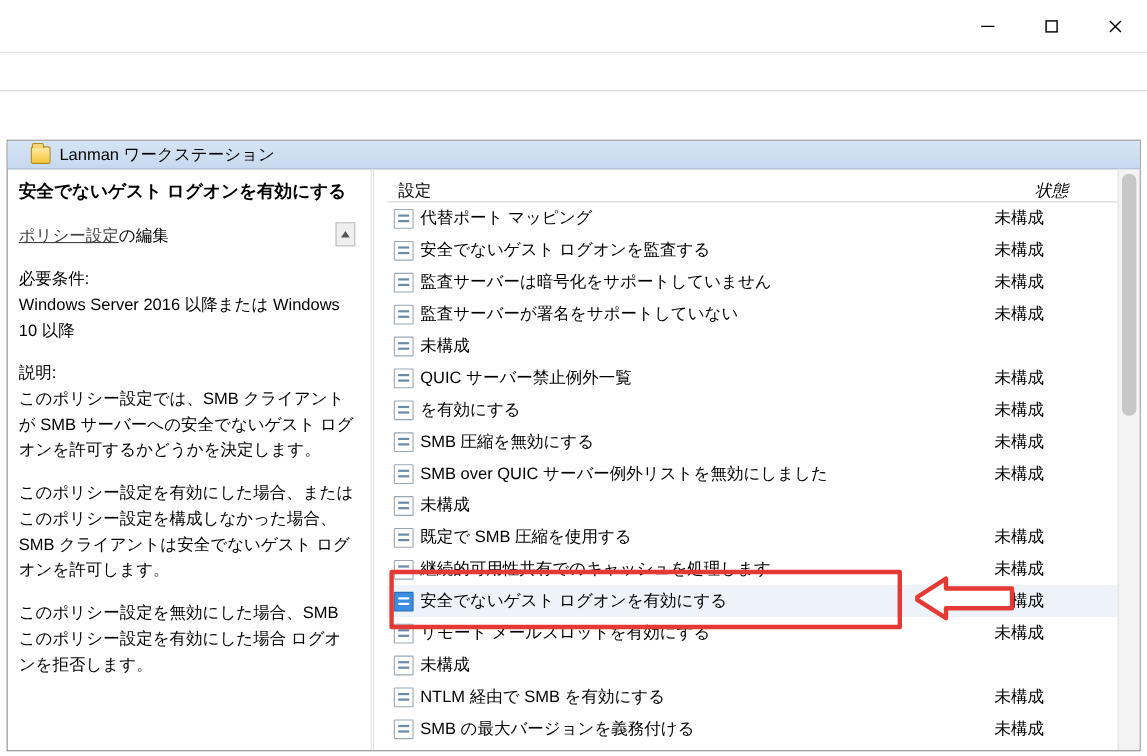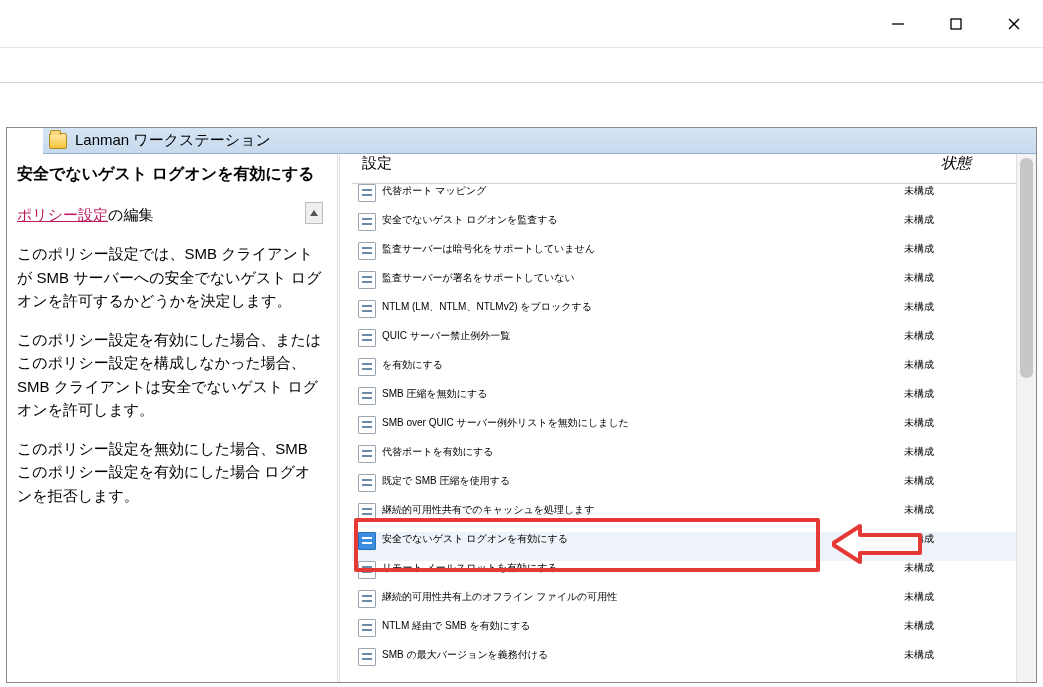--- a/index.html
+++ b/index.html
@@ -41,23 +41,22 @@
   border: 1px solid #8a8a8a;
   height: calc(687px - 48px - 35px - 44px - 4px);
   display: flex;
   flex-direction: column;
 }
 .gp-header {
   background: linear-gradient(#d6e5f5, #c7d9ee);
   border-bottom: 1px solid #9ab1cc;
   display: flex;
   align-items: center;
-  padding: 3px 6px;
+  padding: 3px 21px;
   font-size: 15px;
-  margin-left: 36px;
 }
 .gp-header .folder-icon {
   width: 18px; height: 16px;
   background: linear-gradient(#ffe9a6, #f5c63d);
   border: 1px solid #b38b1d;
   border-radius: 2px;
   margin-right: 8px;
   position: relative;
 }
 .gp-header .folder-icon::before {
@@ -70,49 +69,50 @@
   border-radius:2px 2px 0 0;
 }
 .gp-body { flex:1; display:flex; overflow:hidden;gap:12px; }
 .left-pane {
   width: 318px;
   padding: 10px 2px 10px 10px;
   position: relative;
   overflow: hidden;
 }
 .left-pane h3 { font-size: 16px; font-weight: bold; margin-bottom: 18px; }
-.left-pane a { color: #be185d; text-decoration: underline; }
+.left-pane a { color: #404040; text-decoration: underline; }
 .left-sub { font-size: 15px; }
 .left-block { margin-bottom: 16px; line-height: 1.55; font-size: 15px; }
 .left-scroll-up {
   position: absolute;
   top: 48px; right: 2px;
   width: 18px; height: 22px;
   background: #efefef;
   border: 1px solid #bdbdbd;
   display:flex; align-items:center; justify-content:center;
 }
 .left-scroll-up svg{width:10px;height:10px;}
 .divider { width:3px; background:#fff; border-left:1px solid #e0e0e0; border-right:1px solid #e0e0e0;}
 .right-pane { flex:1; display:flex; position:relative; }
 .list-area { flex:1; overflow:hidden; position:relative; }
 .col-headers {
   display:flex;
   border-bottom: 1px solid #d4d4d4;
   font-size: 15px;
   height: 30px;
-  align-items:flex-start;
+  align-items:flex-end;
 }
 .col-name { flex:1; padding-left: 10px; }
 .col-state { width: 120px; text-align:center;font-style:italic; }
 .rows { }
 .row {
   display:flex;
+  align-items:center;
   height: 29px;
-  font-size: 10px;
+  font-size: 15px;
   padding-left: 6px;
   position: relative;
 }
 .row .item-icon {
   width: 18px; height: 18px;
   margin-right: 6px;
   flex-shrink:0;
   background: #fff;
   border: 1px solid #9aa7b3;
   border-radius: 1px;
@@ -205,22 +205,27 @@
         <div class="left-block">
           <a href="#">ポリシー設定</a><span class="left-sub">の編集</span>
         </div>
 
         <div class="left-scroll-up">
           <svg viewBox="0 0 10 10">
               <polygon points="5,2 9,8 1,8" fill="#555"></polygon>
             </svg>
         </div>
 
-
         <div class="left-block">
+          <div>必要条件:</div>
+          <div>Windows Server 2016 以降または Windows 10 以降</div>
+        </div>
+
+        <div class="left-block">
+          <div>説明:</div>
           <div>このポリシー設定では、SMB クライアントが SMB サーバーへの安全でないゲスト ログオンを許可するかどうかを決定します。</div>
         </div>
 
         <div class="left-block">このポリシー設定を有効にした場合、またはこのポリシー設定を構成しなかった場合、SMB クライアントは安全でないゲスト ログオンを許可します。</div>
 
         <div class="left-block">このポリシー設定を無効にした場合、SMB このポリシー設定を有効にした場合 ログオンを拒否します。</div>
       </div>
 
       <div class="divider"></div>
 
@@ -246,21 +251,20 @@
                 <span class="label">監査サーバーは暗号化をサポートしていません</span>
                 <span class="state">未構成</span>
               </div>
               <div class="row">
                 <span class="item-icon"></span>
                 <span class="label">監査サーバーが署名をサポートしていない</span>
                 <span class="state">未構成</span>
               </div>
               <div class="row">
                 <span class="item-icon"></span>
-                <span class="label">NTLM (LM、NTLM、NTLMv2) をブロックする</span>
                 <span class="state">未構成</span>
               </div>
               <div class="row">
                 <span class="item-icon"></span>
                 <span class="label">QUIC サーバー禁止例外一覧</span>
                 <span class="state">未構成</span>
               </div>
               <div class="row">
                 <span class="item-icon"></span>
                 <span class="label">を有効にする</span>
@@ -271,21 +275,20 @@
                 <span class="label">SMB 圧縮を無効にする</span>
                 <span class="state">未構成</span>
               </div>
               <div class="row">
                 <span class="item-icon"></span>
                 <span class="label">SMB over QUIC サーバー例外リストを無効にしました</span>
                 <span class="state">未構成</span>
               </div>
               <div class="row">
                 <span class="item-icon"></span>
-                <span class="label">代替ポートを有効にする</span>
                 <span class="state">未構成</span>
               </div>
               <div class="row">
                 <span class="item-icon"></span>
                 <span class="label">既定で SMB 圧縮を使用する</span>
                 <span class="state">未構成</span>
               </div>
               <div class="row">
                 <span class="item-icon"></span>
                 <span class="label">継続的可用性共有でのキャッシュを処理します</span>
@@ -296,21 +299,20 @@
                 <span class="label">安全でないゲスト ログオンを有効にする</span>
                 <span class="state">未構成</span>
               </div>
               <div class="row">
                 <span class="item-icon"></span>
                 <span class="label">リモート メールスロットを有効にする</span>
                 <span class="state">未構成</span>
               </div>
               <div class="row">
                 <span class="item-icon"></span>
-                <span class="label">継続的可用性共有上のオフライン ファイルの可用性</span>
                 <span class="state">未構成</span>
               </div>
               <div class="row">
                 <span class="item-icon"></span>
                 <span class="label">NTLM 経由で SMB を有効にする</span>
                 <span class="state">未構成</span>
               </div>
               <div class="row">
                 <span class="item-icon"></span>
                 <span class="label">SMB の最大バージョンを義務付ける</span>

